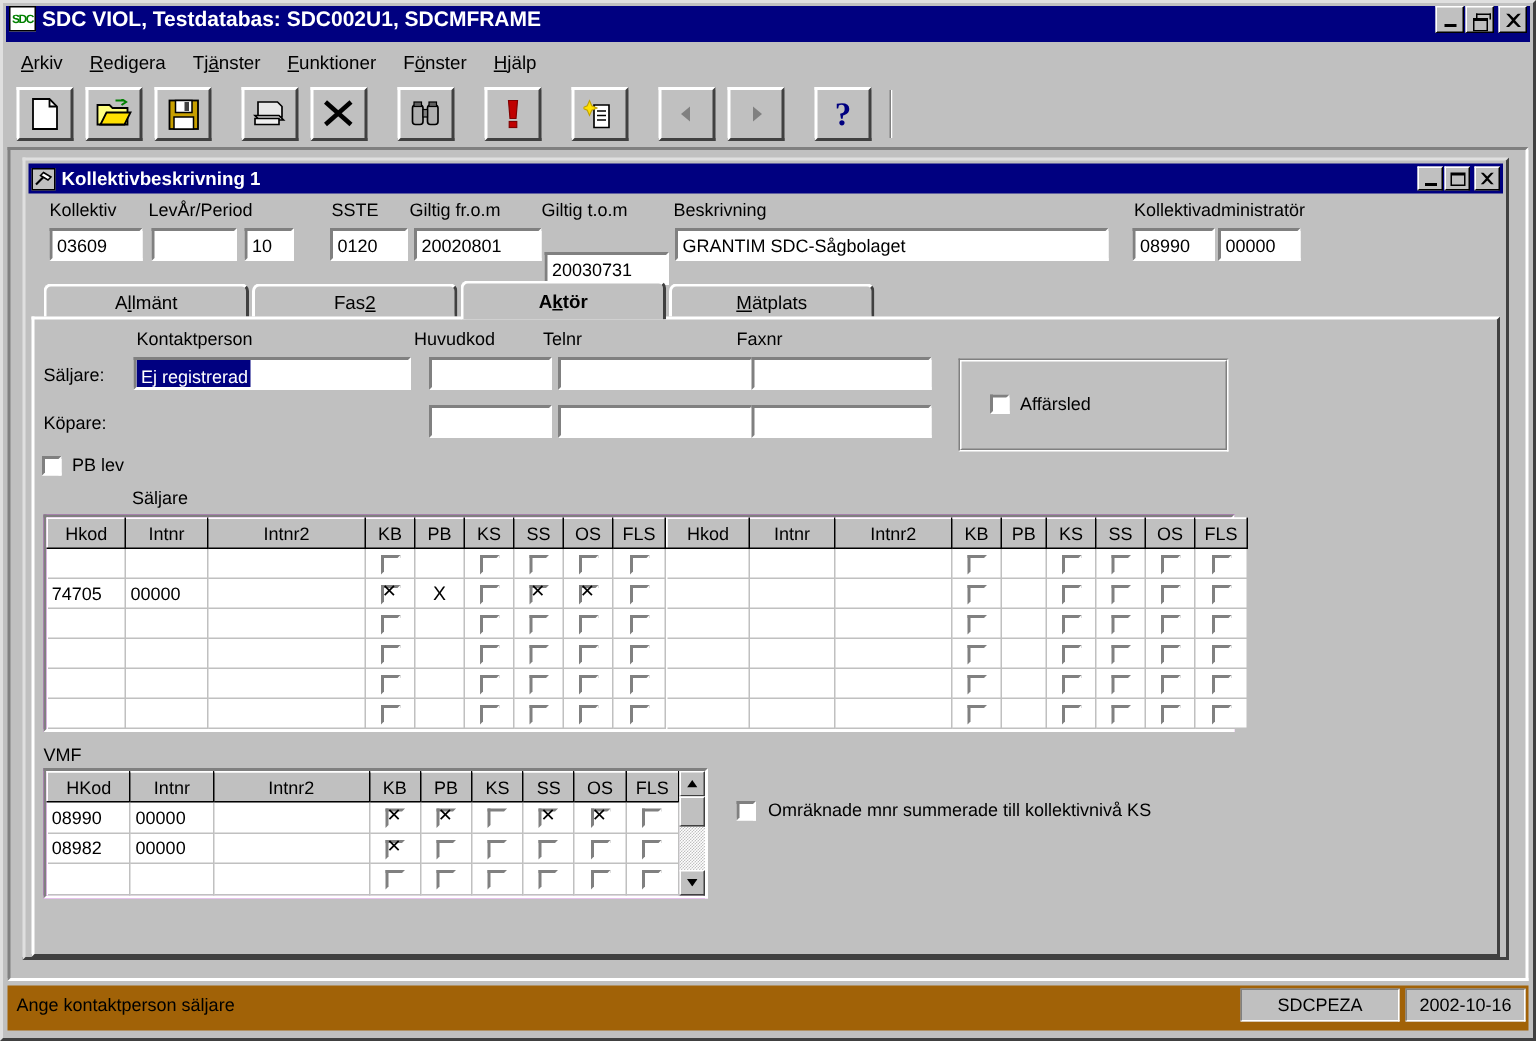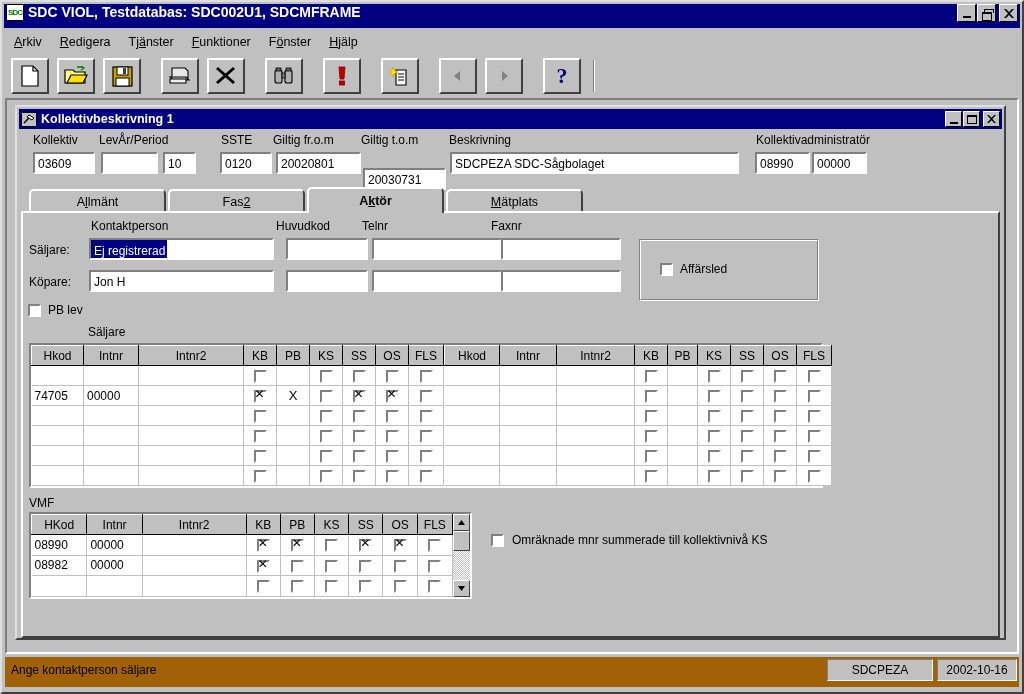--- a/index.html
+++ b/index.html
@@ -295,21 +295,21 @@
         <div class="flabel" style="left:340px;top:0;">Giltig t.o.m</div>
         <div class="flabel" style="left:428px;top:0;">Beskrivning</div>
         <div class="flabel" style="left:735px;top:0;">Kollektivadministratör</div>
 
         <div class="field" style="position:absolute;left:12px;top:19px;width:62px;">03609</div>
         <div class="field" style="position:absolute;left:80px;top:19px;width:57px;"></div>
         <div class="field" style="position:absolute;left:142px;top:19px;width:33px;">10</div>
         <div class="field" style="position:absolute;left:199px;top:19px;width:52px;">0120</div>
         <div class="field" style="position:absolute;left:255px;top:19px;width:85px;">20020801</div>
         <div class="field" style="position:absolute;left:342px;top:35px;width:83px;">20030731</div>
-        <div class="field" style="position:absolute;left:429px;top:19px;width:289px;">SDCPEZA SDC-Sågbolaget</div>
+        <div class="field" style="position:absolute;left:429px;top:19px;width:289px;">GRANTIM SDC-Sågbolaget</div>
         <div class="field" style="position:absolute;left:734px;top:19px;width:55px;">08990</div>
         <div class="field" style="position:absolute;left:791px;top:19px;width:55px;">00000</div>
       </div>
 
       <div id="tabstrip">
         <div class="tab" style="left:8px;width:137px;">A<u>l</u>lmänt</div>
         <div class="tab" style="left:147px;width:137px;">Fas <u>2</u></div>
         <div class="tab active" style="left:286px;width:137px;background:#c0c0c0;border-bottom:none;">A<u>k</u>tör</div>
         <div class="tab" style="left:425px;width:137px;"><u>M</u>ätplats</div>
       </div>
@@ -324,21 +324,20 @@
         <div class="flabel" style="position:absolute;left:6px;top:30px;">Säljare:</div>
         <div class="flabel" style="position:absolute;left:6px;top:62px;">Köpare:</div>
 
         <div class="field" style="position:absolute;left:66px;top:25px;width:185px;color:#fff;background:#fff;padding:0;">
           <span style="background:#000080;color:#fff;display:inline-block;padding:2px 2px 1px 3px;">Ej registrerad</span>
         </div>
         <div class="field" style="position:absolute;left:263px;top:25px;width:82px;"></div>
         <div class="field" style="position:absolute;left:349px;top:25px;width:130px;"></div>
         <div class="field" style="position:absolute;left:478px;top:25px;width:120px;"></div>
 
-        <div class="field" style="position:absolute;left:66px;top:57px;width:185px;">Jon H</div>
         <div class="field" style="position:absolute;left:263px;top:57px;width:82px;"></div>
         <div class="field" style="position:absolute;left:349px;top:57px;width:130px;"></div>
         <div class="field" style="position:absolute;left:478px;top:57px;width:120px;"></div>
 
         <div class="group" style="left:616px;top:26px;width:180px;height:62px;">
           <div class="inner">
             <div style="position:absolute;left:20px;top:22px;display:flex;align-items:center;gap:7px;">
               <span class="cbx"></span>
               <span style="font-size:12px;">Affärsled</span>
             </div>

